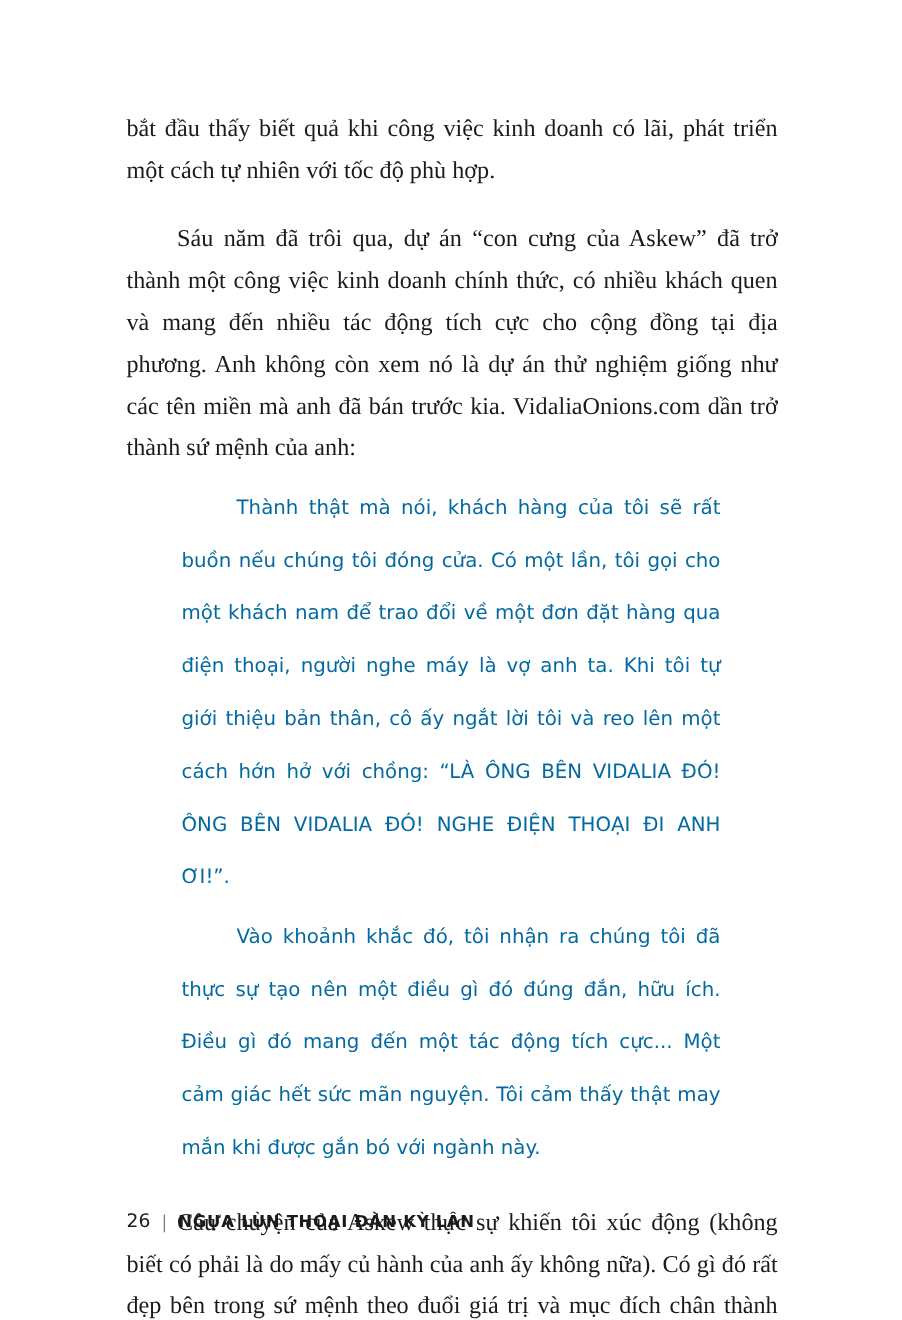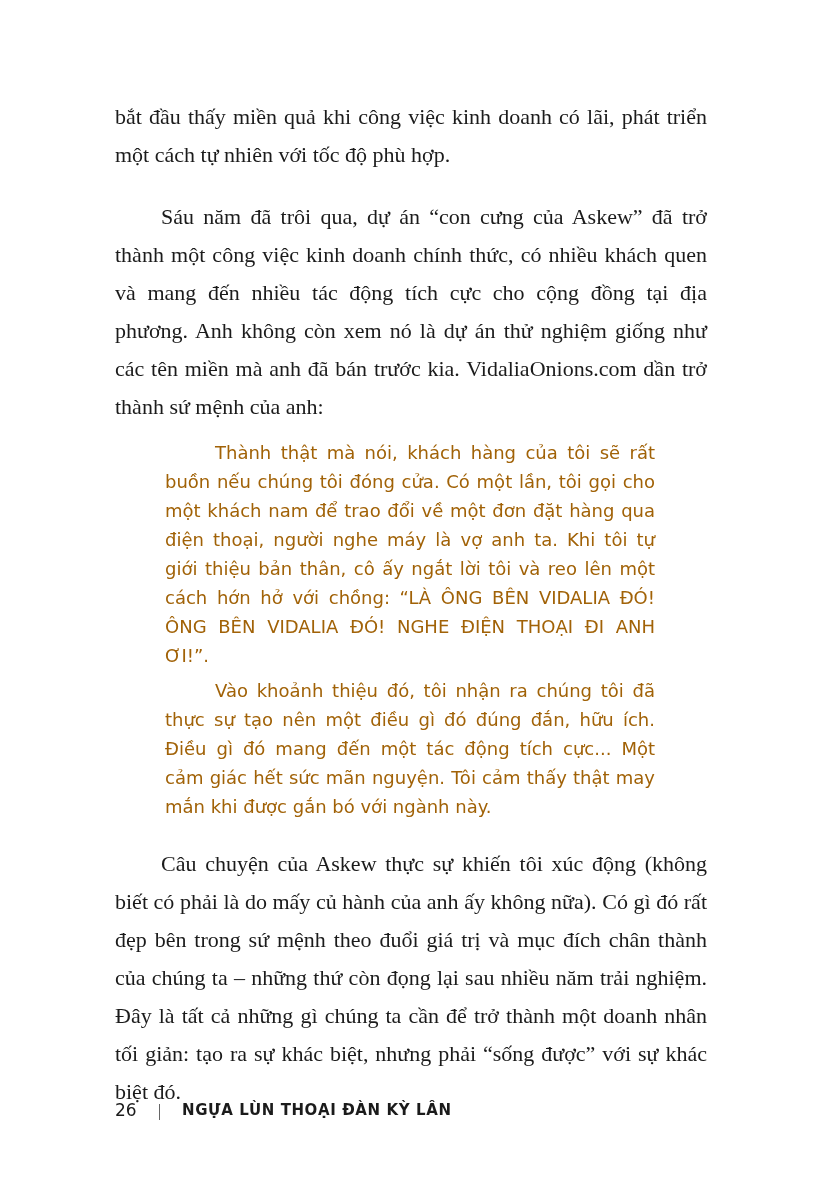--- a/index.html
+++ b/index.html
@@ -32,33 +32,33 @@
   .para.indent {
     text-indent: 46px;
     margin-top: 24px;
   }
   .quote-block {
     margin: 12px 52px 12px 50px;
   }
   .quote-para {
     font-family: "DejaVu Sans", "Liberation Sans", sans-serif;
     font-size: 18px;
-    line-height: 29px;
-    color: #a16207;
+    line-height: 48px;
+    color: #0369a1;
     text-align: justify;
     text-indent: 50px;
     margin: 0 0 6px 0;
   }
   .page-footer {
     position: absolute;
     left: 115px;
     top: 1100px;
     display: flex;
     align-items: center;
-    gap: 20px;
+    gap: 10px;
     font-family: "DejaVu Sans", "Liberation Sans", sans-serif;
     color: #1b1b1b;
   }
   .page-number {
     font-size: 17px;
     font-weight: 400;
   }
   .footer-sep {
     font-size: 16px;
     font-weight: 300;
@@ -69,27 +69,27 @@
     font-weight: 700;
     letter-spacing: 0.6px;
   }
 </style>
 </head>
 <body>
 
 <div class="page">
 
   <main class="text-column">
-    <p class="para">bắt đầu thấy miền quả khi công việc kinh doanh có lãi, phát triển một cách tự nhiên với tốc độ phù hợp.</p>
+    <p class="para">bắt đầu thấy biết quả khi công việc kinh doanh có lãi, phát triển một cách tự nhiên với tốc độ phù hợp.</p>
 
     <p class="para indent">Sáu năm đã trôi qua, dự án “con cưng của Askew” đã trở thành một công việc kinh doanh chính thức, có nhiều khách quen và mang đến nhiều tác động tích cực cho cộng đồng tại địa phương. Anh không còn xem nó là dự án thử nghiệm giống như các tên miền mà anh đã bán trước kia. VidaliaOnions.com dần trở thành sứ mệnh của anh:</p>
 
     <blockquote class="quote-block">
       <p class="quote-para">Thành thật mà nói, khách hàng của tôi sẽ rất buồn nếu chúng tôi đóng cửa. Có một lần, tôi gọi cho một khách nam để trao đổi về một đơn đặt hàng qua điện thoại, người nghe máy là vợ anh ta. Khi tôi tự giới thiệu bản thân, cô ấy ngắt lời tôi và reo lên một cách hớn hở với chồng: “LÀ ÔNG BÊN VIDALIA ĐÓ! ÔNG BÊN VIDALIA ĐÓ! NGHE ĐIỆN THOẠI ĐI ANH ƠI!”.</p>
-      <p class="quote-para">Vào khoảnh thiệu đó, tôi nhận ra chúng tôi đã thực sự tạo nên một điều gì đó đúng đắn, hữu ích. Điều gì đó mang đến một tác động tích cực... Một cảm giác hết sức mãn nguyện. Tôi cảm thấy thật may mắn khi được gắn bó với ngành này.</p>
+      <p class="quote-para">Vào khoảnh khắc đó, tôi nhận ra chúng tôi đã thực sự tạo nên một điều gì đó đúng đắn, hữu ích. Điều gì đó mang đến một tác động tích cực... Một cảm giác hết sức mãn nguyện. Tôi cảm thấy thật may mắn khi được gắn bó với ngành này.</p>
     </blockquote>
 
     <p class="para indent">Câu chuyện của Askew thực sự khiến tôi xúc động (không biết có phải là do mấy củ hành của anh ấy không nữa). Có gì đó rất đẹp bên trong sứ mệnh theo đuổi giá trị và mục đích chân thành của chúng ta – những thứ còn đọng lại sau nhiều năm trải nghiệm. Đây là tất cả những gì chúng ta cần để trở thành một doanh nhân tối giản: tạo ra sự khác biệt, nhưng phải “sống được” với sự khác biệt đó.</p>
   </main>
 
   <footer class="page-footer">
     <span class="page-number">26</span>
     <span class="footer-sep">|</span>
     <span class="book-title">NGỰA LÙN THOẠI ĐÀN KỲ LÂN</span>
   </footer>

